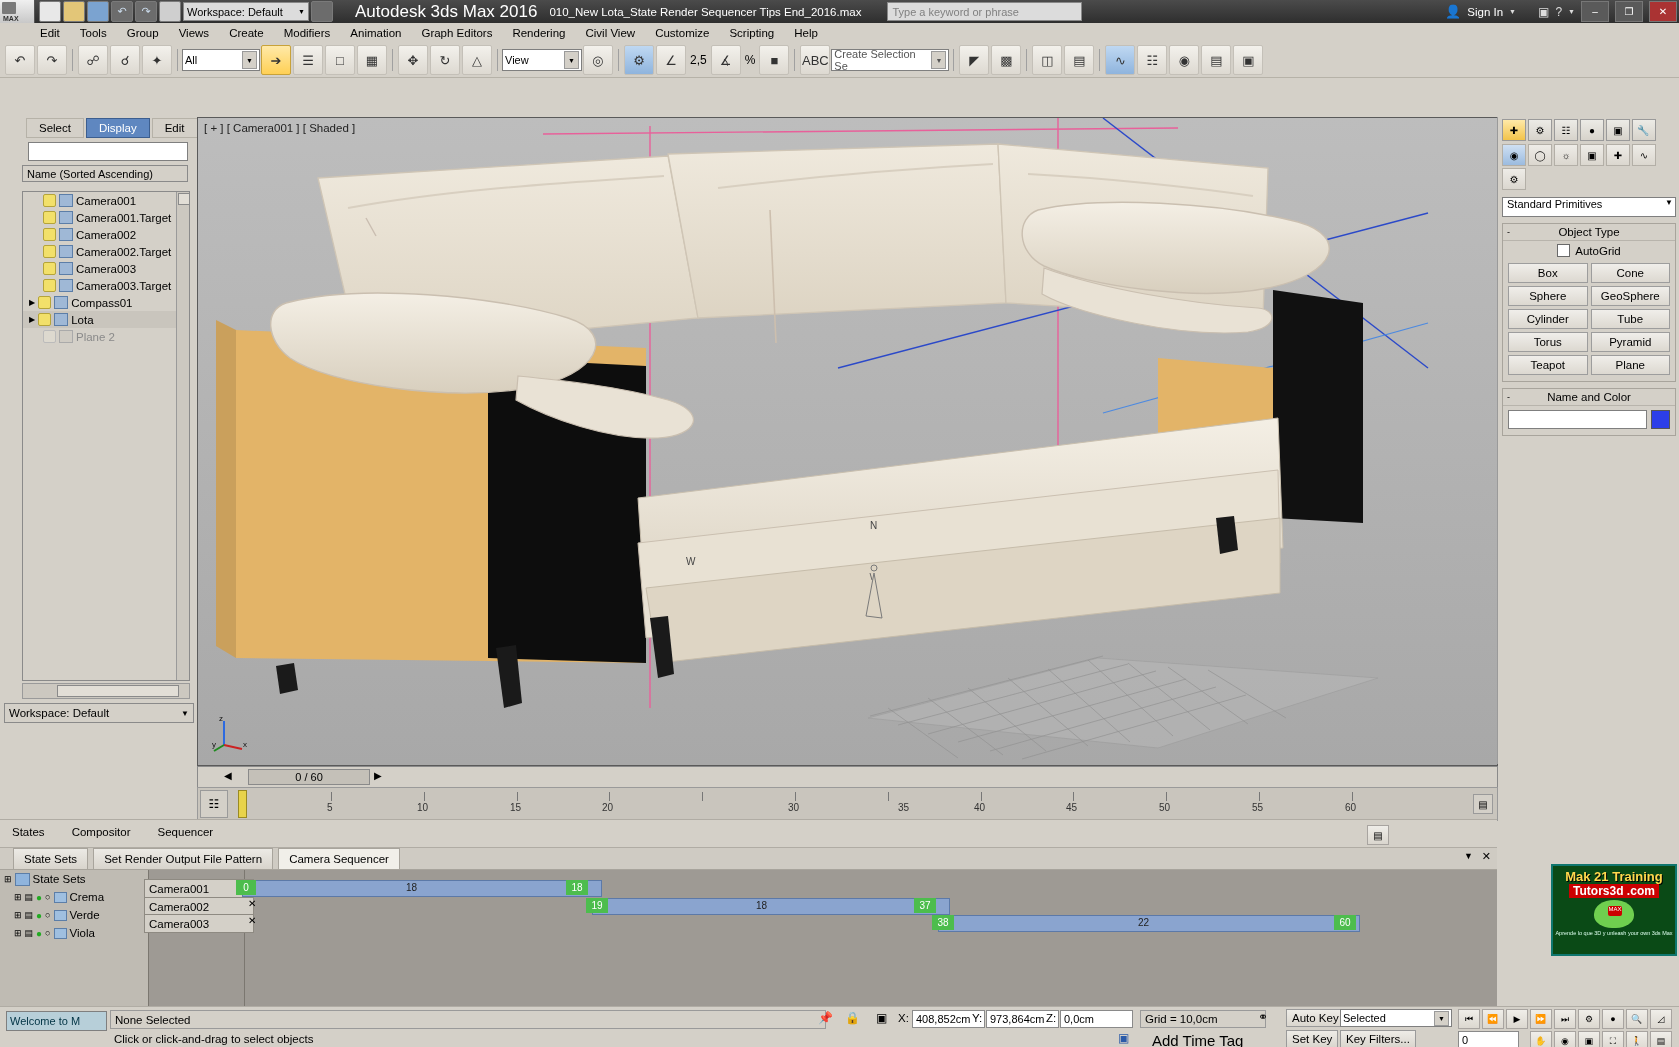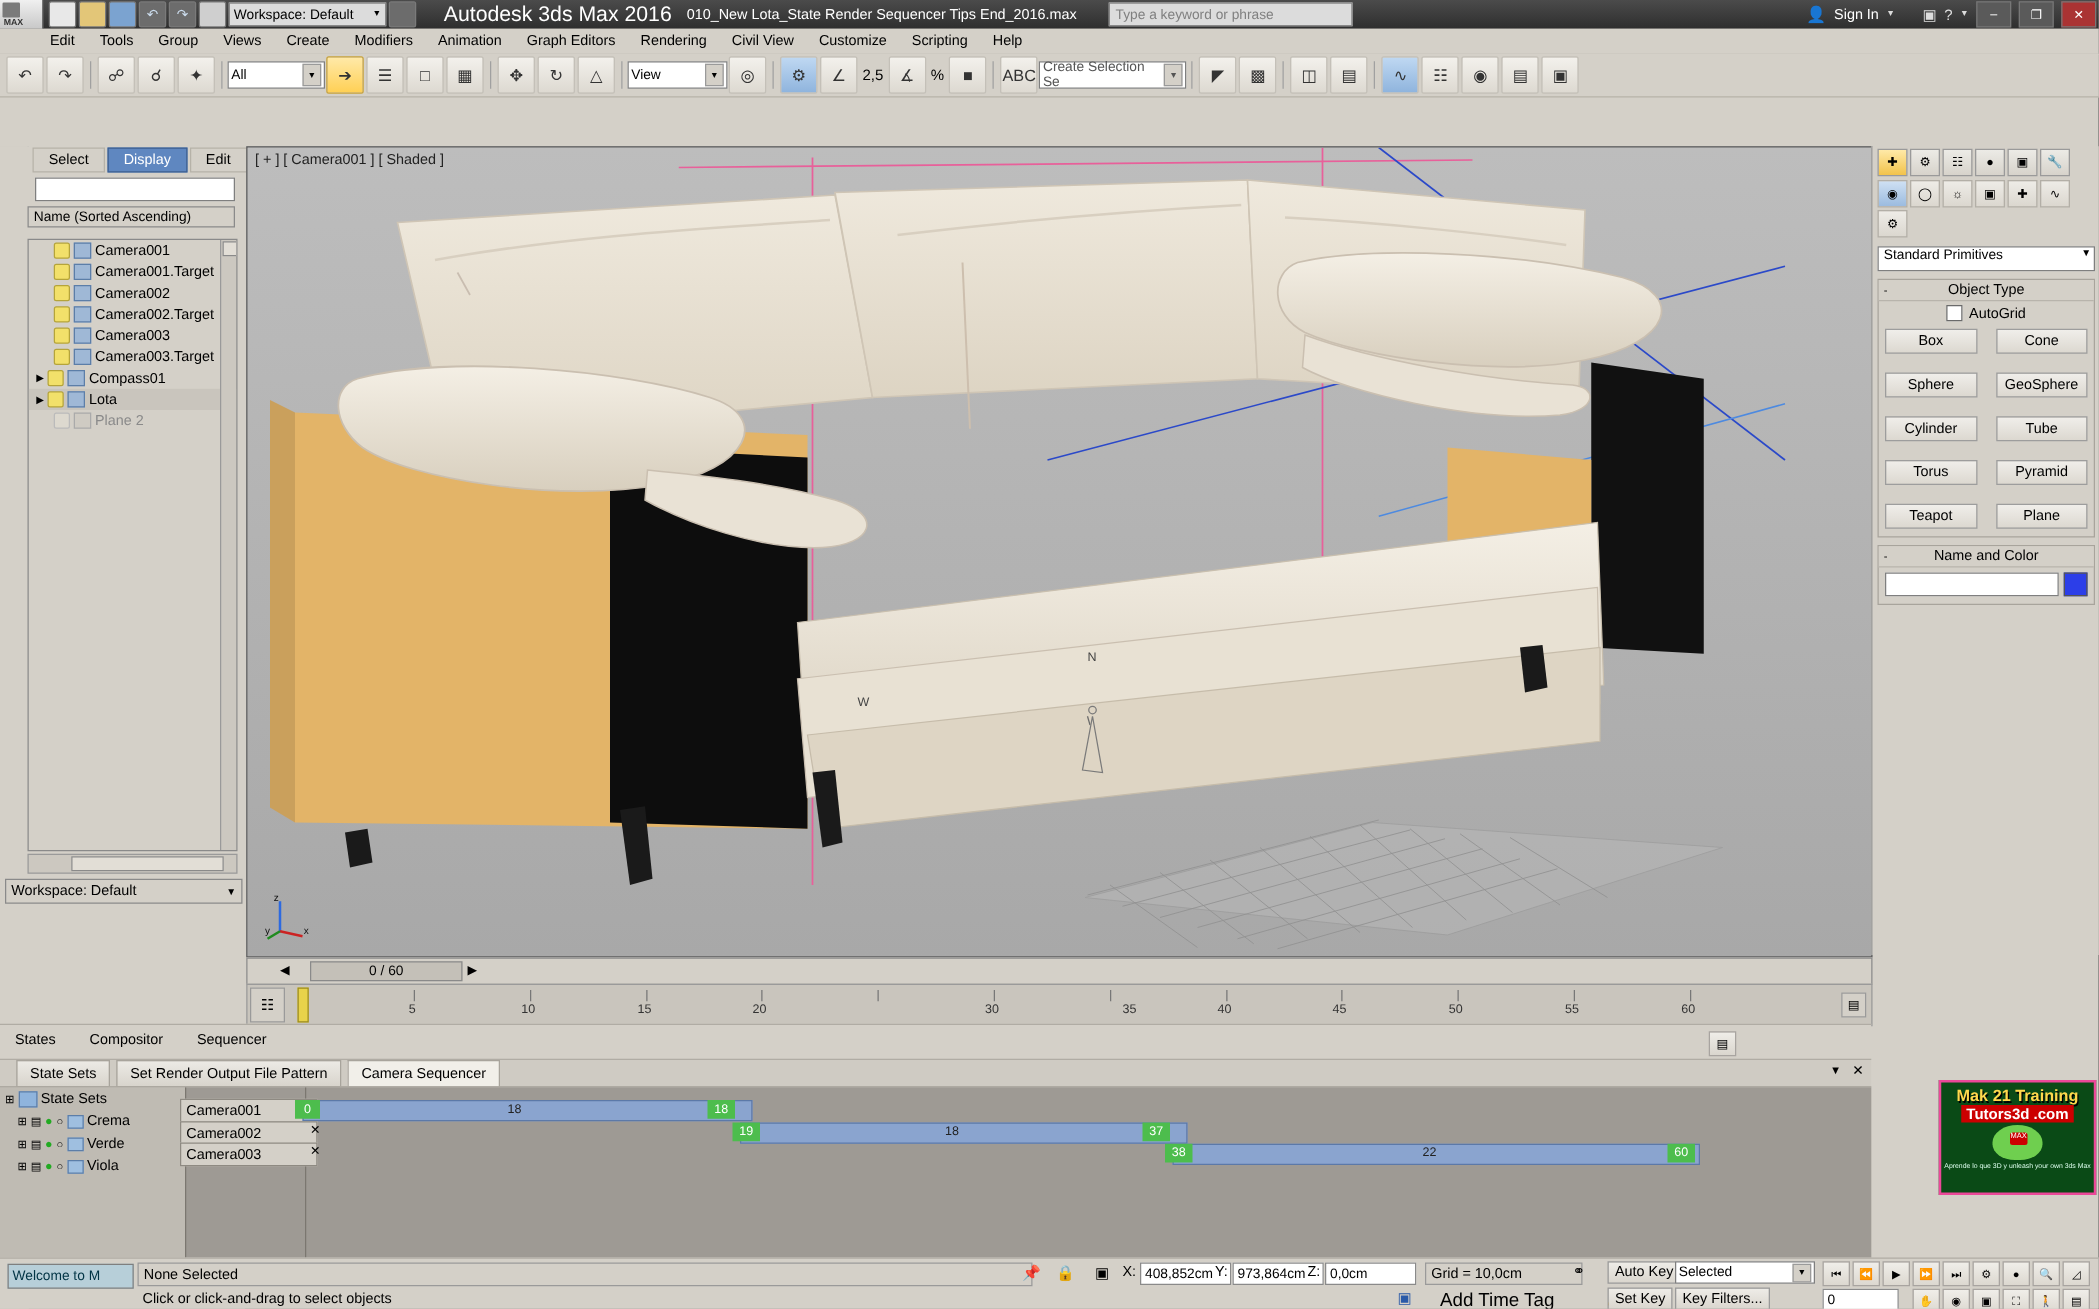--- a/index.html
+++ b/index.html
@@ -99,21 +99,21 @@
   .rp-tool{width:22px;height:20px;border:1px solid #b3afa7;background:linear-gradient(#eeece7,#dbd7cf);
      display:flex;align-items:center;justify-content:center;font-size:10px;}
   .rp-combo{margin:4px 4px 0 4px;height:18px;background:#fff;border:1px solid #7f7f7f;
      display:flex;align-items:flex-start;padding-left:4px;font-size:11px;}
   .rollout{margin:6px 4px 0 4px;border:1px solid #a8a49c;background:#d4d0c8;}
   .rollout .rh{height:16px;display:flex;align-items:center;justify-content:center;font-size:11.5px;
      background:#d4d0c8;border-bottom:1px solid #b8b4ac;position:relative;}
   .rollout .rh .mi{position:absolute;left:4px;font-size:9px;}
   .autogrid{display:flex;align-items:center;justify-content:center;gap:5px;font-size:11.5px;padding:3px 0;}
   .chk{width:11px;height:11px;background:#fff;border:1px solid #6a6a6a;}
-  .otgrid{display:grid;grid-template-columns:1fr 1fr;gap:15px;padding:3px 5px 6px 5px;}
+  .otgrid{display:grid;grid-template-columns:1fr 1fr;gap:3px;padding:3px 5px 6px 5px;}
   .obtn{height:18px;border:1px solid #9d9d9d;background:linear-gradient(#f0eeea,#dcd8d0);
      display:flex;align-items:center;justify-content:center;font-size:11.5px;}
   .namecolor{display:flex;gap:4px;padding:4px 5px 6px 5px;align-items:center;}
   .namecolor .nf{flex:1;height:17px;background:#fff;border:1px solid #7f7f7f;}
   .namecolor .sw{width:17px;height:17px;background:#2c3ee8;border:1px solid #555;}
 
   
   .btabs{position:absolute;left:0;top:819px;width:1497px;height:28px;background:#d4d0c8;border-top:1px solid #b0aca4;}
   .btab{display:inline-block;padding:6px 12px;font-size:11.5px;}
   .ss-bar{position:absolute;left:0;top:847px;width:1497px;height:22px;background:#cfcbc3;border-top:1px solid #b0aca4;}
@@ -128,21 +128,21 @@
      font-size:11.5px;display:flex;align-items:center;padding-left:4px;}
   .bar{position:absolute;height:15px;background:#8aa4cf;border:1px solid #5c79a8;}
   .barstart{position:absolute;height:15px;background:#4dbd4d;color:#fff;font-size:10px;display:flex;
      align-items:center;justify-content:center;min-width:18px;}
   .barend{position:absolute;height:15px;background:#4dbd4d;color:#fff;font-size:10px;display:flex;
      align-items:center;justify-content:center;min-width:18px;}
   .barlabel{position:absolute;font-size:10px;color:#222;}
 
   
   .logo{position:absolute;left:1551px;top:864px;width:122px;height:88px;background:#0a4a16;
-     border:2px solid #ec4899;display:flex;flex-direction:column;align-items:center;}
+     border:2px solid #0f766e;display:flex;flex-direction:column;align-items:center;}
   .logo .l1{color:#ffd84d;font-weight:bold;font-size:13px;margin-top:3px;text-shadow:1px 1px 0 #000;}
   .logo .l2{color:#fff;font-weight:bold;font-size:12px;background:#c00;padding:0 4px;}
   .logo .teapot{width:40px;height:28px;background:#6fcf4f;border-radius:50% 50% 45% 45%;margin-top:2px;position:relative;}
   .logo .l3{color:#dfe;font-size:5.5px;margin-top:2px;}
 
   
   .statusbar{position:absolute;left:0;top:1006px;width:1679px;height:41px;background:#d4d0c8;border-top:1px solid #b0aca4;}
   .mini{position:absolute;left:6px;top:4px;width:96px;height:18px;background:#b7cfd9;border:1px solid #7f7f7f;
      font-size:11px;color:#034;display:flex;align-items:center;padding-left:3px;}
   .sfield{height:16px;background:#fff;border:1px solid #8a8a8a;font-size:11px;display:flex;align-items:center;padding-left:3px;}

